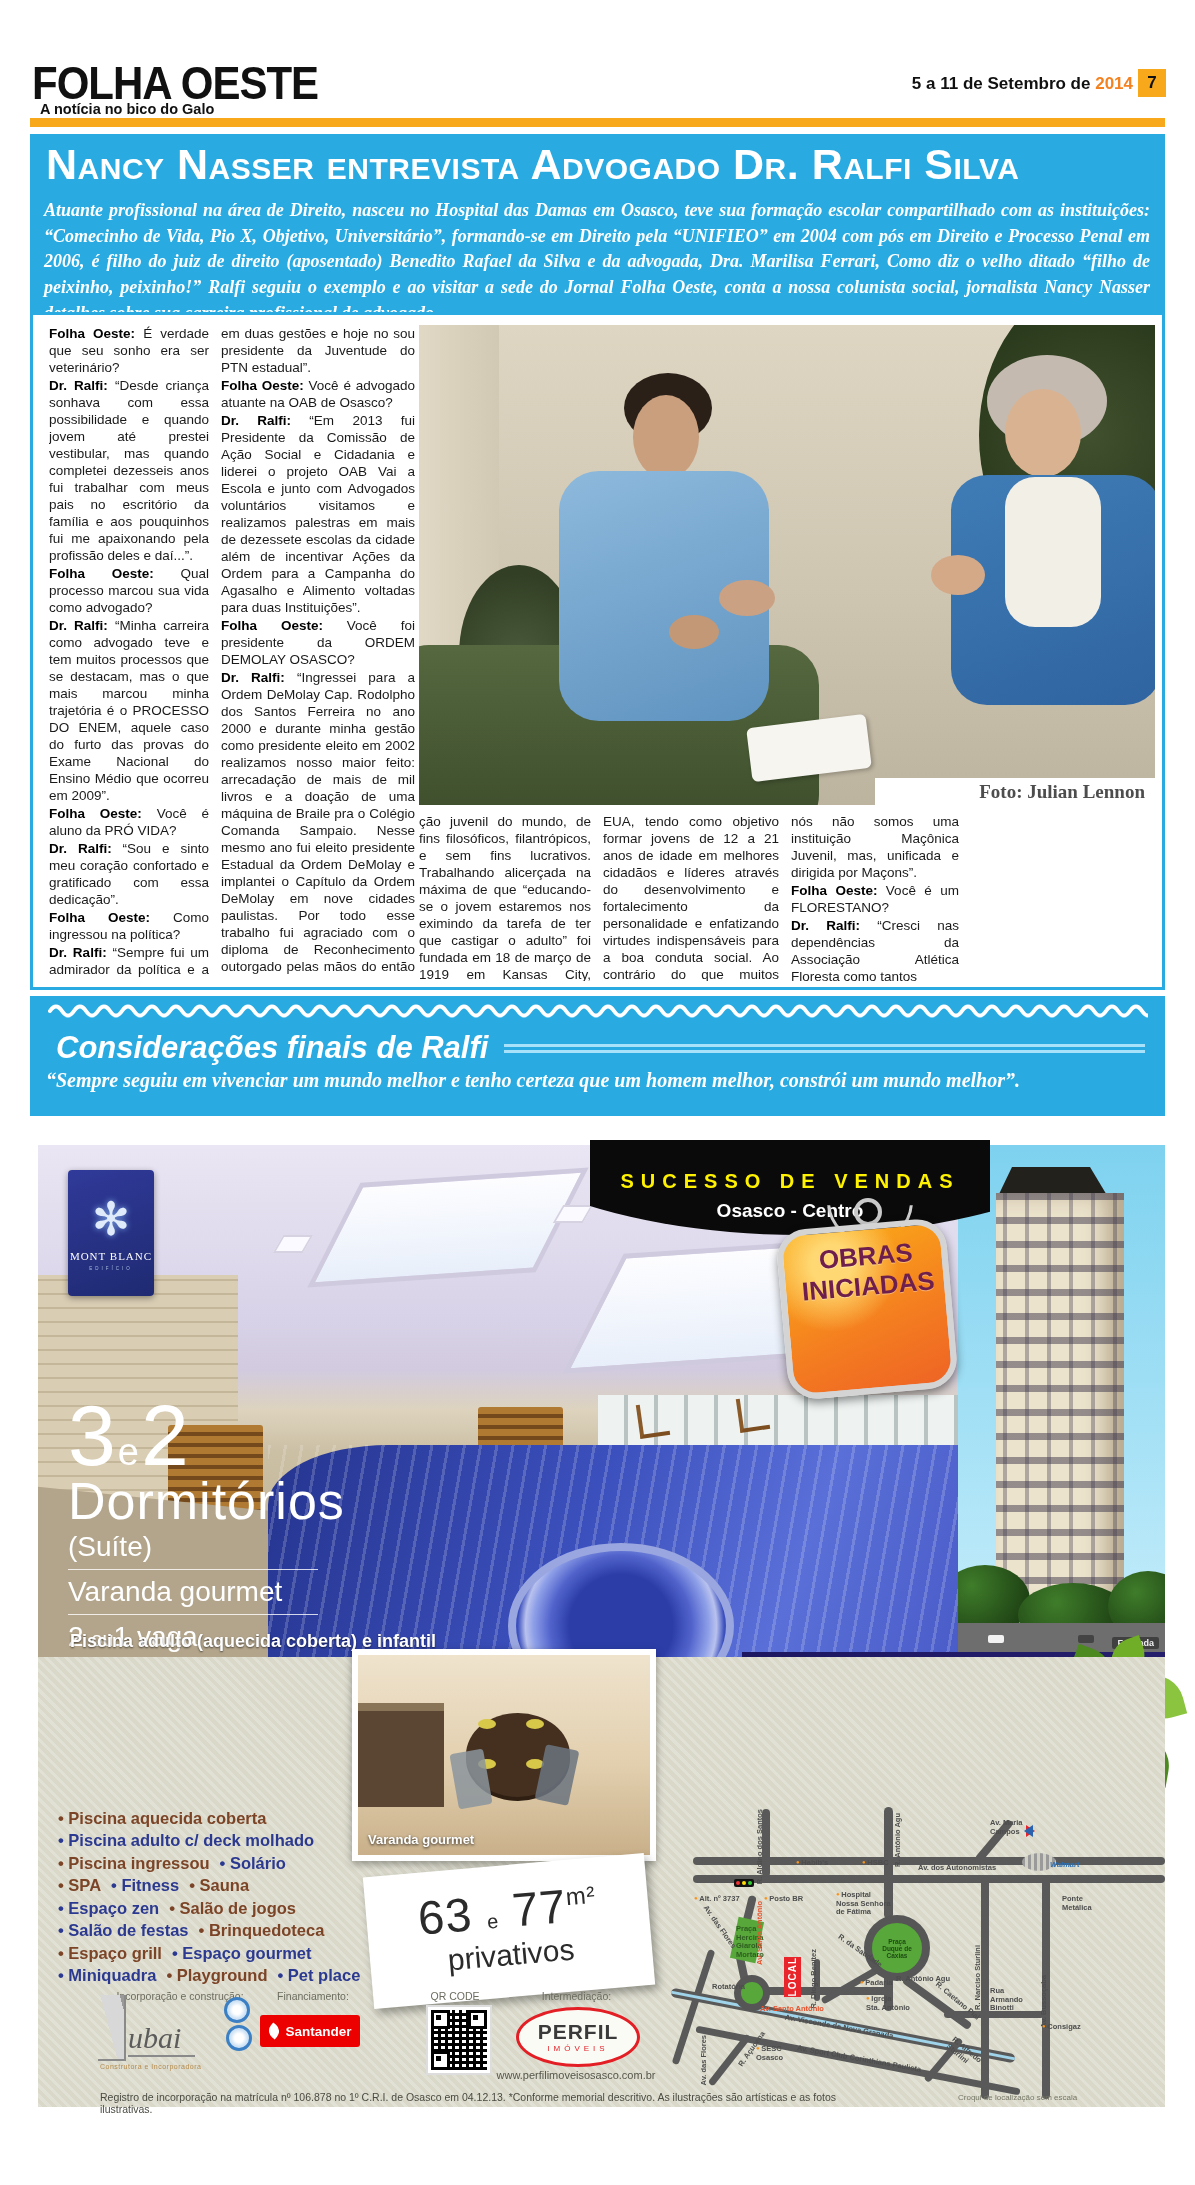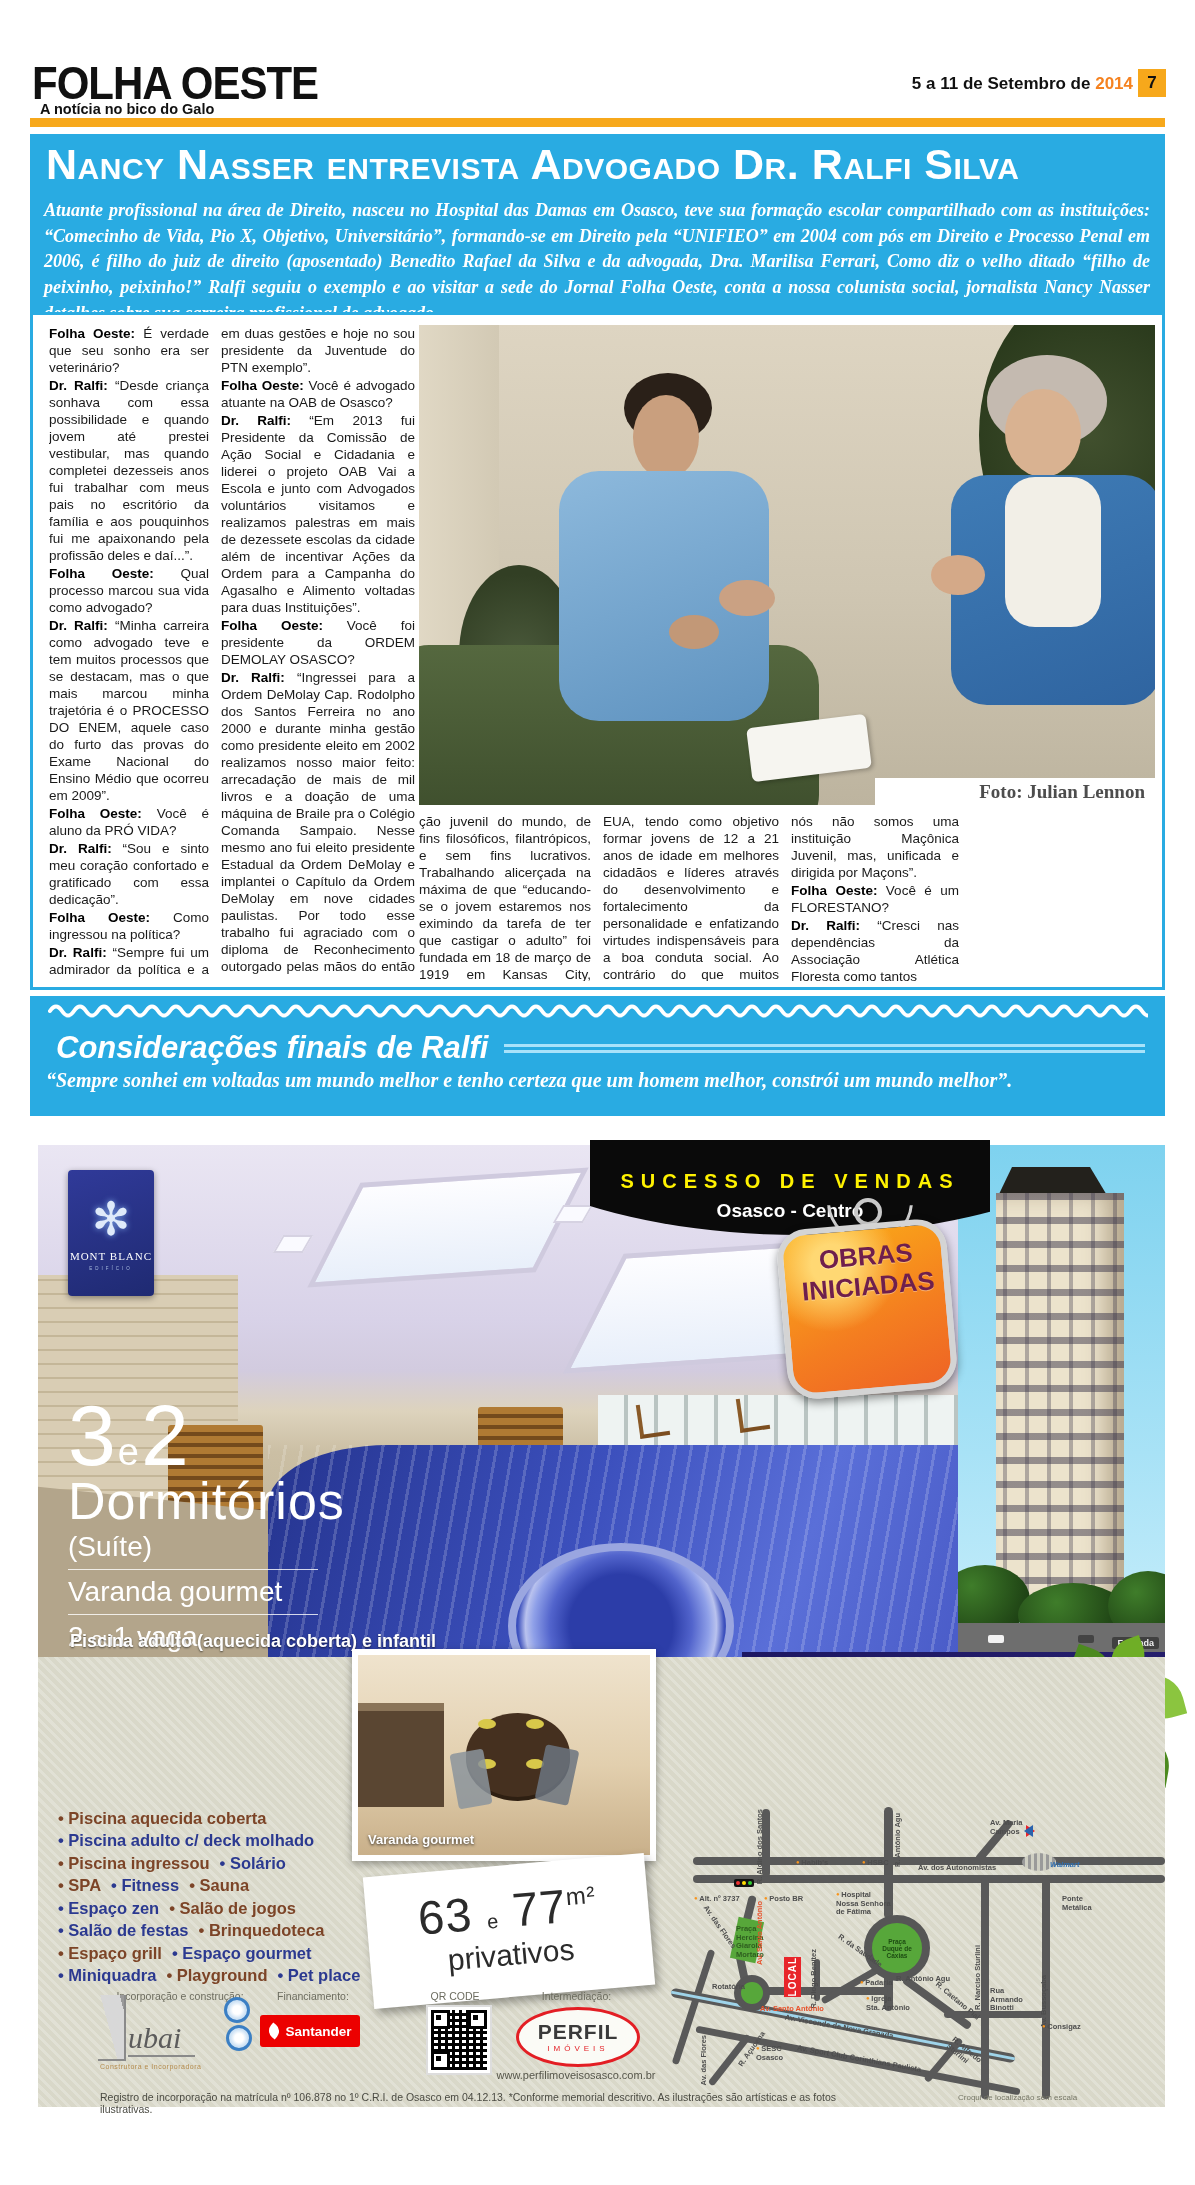--- a/index.html
+++ b/index.html
@@ -227,21 +227,21 @@
       <p class="para"><span class="qlabel">Folha Oeste: </span>É verdade que seu sonho era ser veterinário?</p>
       <p class="para"><span class="qlabel">Dr. Ralfi: </span>“Desde criança sonhava com essa possibilidade e quando jovem até prestei vestibular, mas quando completei dezesseis anos fui trabalhar com meus pais no escritório da família e aos pouquinhos fui me apaixonando pela profissão deles e daí...”.</p>
       <p class="para"><span class="qlabel">Folha Oeste: </span>Qual processo marcou sua vida como advogado?</p>
       <p class="para"><span class="qlabel">Dr. Ralfi: </span>“Minha carreira como advogado teve e tem muitos processos que se destacam, mas o que mais marcou minha trajetória é o PROCESSO DO ENEM, aquele caso do furto das provas do Exame Nacional do Ensino Médio que ocorreu em 2009”.</p>
       <p class="para"><span class="qlabel">Folha Oeste: </span>Você é aluno da PRÓ VIDA?</p>
       <p class="para"><span class="qlabel">Dr. Ralfi: </span>“Sou e sinto meu coração confortado e gratificado com essa dedicação”.</p>
       <p class="para"><span class="qlabel">Folha Oeste: </span>Como ingressou na política?</p>
       <p class="para"><span class="qlabel">Dr. Ralfi: </span>“Sempre fui um admirador da política e a pouco mais de seis anos, inconformado com o sistema e os acontecimentos, decidi entrar para a vida pública. Como candidato a vereador, já fui suplente de vereador</p>
     </div>
   <div class="col" id="col-2">
-      <p class="para">em duas gestões e hoje no sou presidente da Juventude do PTN exemplo”.</p>
+      <p class="para">em duas gestões e hoje no sou presidente da Juventude do PTN estadual”.</p>
       <p class="para"><span class="qlabel">Folha Oeste: </span>Você é advogado atuante na OAB de Osasco?</p>
       <p class="para"><span class="qlabel">Dr. Ralfi: </span>“Em 2013 fui Presidente da Comissão de Ação Social e Cidadania e liderei o projeto OAB Vai a Escola e junto com Advogados voluntários visitamos e realizamos palestras em mais de dezessete escolas da cidade além de incentivar Ações da Ordem para a Campanha do Agasalho e Alimento voltadas para duas Instituições”.</p>
       <p class="para"><span class="qlabel">Folha Oeste: </span>Você foi presidente da ORDEM DEMOLAY OSASCO?</p>
       <p class="para"><span class="qlabel">Dr. Ralfi: </span>“Ingressei para a Ordem DeMolay Cap. Rodolpho dos Santos Ferreira no ano 2000 e durante minha gestão como presidente eleito em 2002 realizamos nosso maior feito: arrecadação de mais de mil livros e a doação de uma máquina de Braile pra o Colégio Comanda Sampaio. Nesse mesmo ano fui eleito presidente Estadual da Ordem DeMolay e implantei o Capítulo da Ordem DeMolay em nove cidades paulistas. Por todo esse trabalho fui agraciado com o diploma de Reconhecimento outorgado pelas mãos do então vereador Eduardo Cardoso, presidente da Câmara Municipal de São Paulo”.</p>
     </div>
 
   <div class="abs" id="iv-photo">
     <div class="ivshape" style="left:-30px;top:0;width:110px;height:480px;border-radius:0;background:linear-gradient(90deg,#e6decb,#d2c9b4)"></div>
     <div class="ivshape" style="left:560px;top:-40px;width:220px;height:300px;background:radial-gradient(circle,#41502e,#2a3a1c 70%)"></div>
     <div class="ivshape" style="left:40px;top:240px;width:120px;height:180px;background:radial-gradient(circle,#49583a,#323f24 75%)"></div>
@@ -277,21 +277,21 @@
   <svg id="wave-svg" width="1100" height="16">
     <path id="wavepath" d="M2 9 q6 -9 12 0 t 12 0 q6 -9 12 0 t 12 0 q6 -9 12 0 t 12 0 q6 -9 12 0 t 12 0 q6 -9 12 0 t 12 0 q6 -9 12 0 t 12 0 q6 -9 12 0 t 12 0 q6 -9 12 0 t 12 0 q6 -9 12 0 t 12 0 q6 -9 12 0 t 12 0 q6 -9 12 0 t 12 0 q6 -9 12 0 t 12 0 q6 -9 12 0 t 12 0 q6 -9 12 0 t 12 0 q6 -9 12 0 t 12 0 q6 -9 12 0 t 12 0 q6 -9 12 0 t 12 0 q6 -9 12 0 t 12 0 q6 -9 12 0 t 12 0 q6 -9 12 0 t 12 0 q6 -9 12 0 t 12 0 q6 -9 12 0 t 12 0 q6 -9 12 0 t 12 0 q6 -9 12 0 t 12 0 q6 -9 12 0 t 12 0 q6 -9 12 0 t 12 0 q6 -9 12 0 t 12 0 q6 -9 12 0 t 12 0 q6 -9 12 0 t 12 0 q6 -9 12 0 t 12 0 q6 -9 12 0 t 12 0 q6 -9 12 0 t 12 0 q6 -9 12 0 t 12 0 q6 -9 12 0 t 12 0 q6 -9 12 0 t 12 0 q6 -9 12 0 t 12 0 q6 -9 12 0 t 12 0 q6 -9 12 0 t 12 0 q6 -9 12 0 t 12 0 q6 -9 12 0 t 12 0 q6 -9 12 0 t 12 0 q6 -9 12 0 t 12 0 q6 -9 12 0 t 12 0 q6 -9 12 0 t 12 0 q6 -9 12 0 t 12 0 q6 -9 12 0 t 12 0" fill="none" stroke="#ffffff" stroke-width="4" stroke-linecap="round"></path>
   </svg>
   <div id="final-heading-row">
     <span id="final-heading">Considerações finais de Ralfi</span>
     <span id="final-lines">
         <div></div>
         <div></div>
       </span>
   </div>
-  <div id="final-quote">“Sempre sonhei em voltadas um mundo melhor e tenho certeza que um homem melhor, constrói um mundo melhor”.</div>
+  <div id="final-quote">“Sempre seguiu em vivenciar um mundo melhor e tenho certeza que um homem melhor, constrói um mundo melhor”.</div>
 </div>
 
 <div class="abs" id="ad">
 
   <div class="abs" id="pool-photo">
     <div class="skylight" style="left:300px;top:30px;width:210px;height:95px"></div>
     <div class="skylight" style="left:560px;top:100px;width:240px;height:110px"></div>
     <div class="spot" style="left:240px;top:90px"></div>
     <div class="spot" style="left:520px;top:60px"></div>
     <div class="spot" style="left:840px;top:170px"></div>

